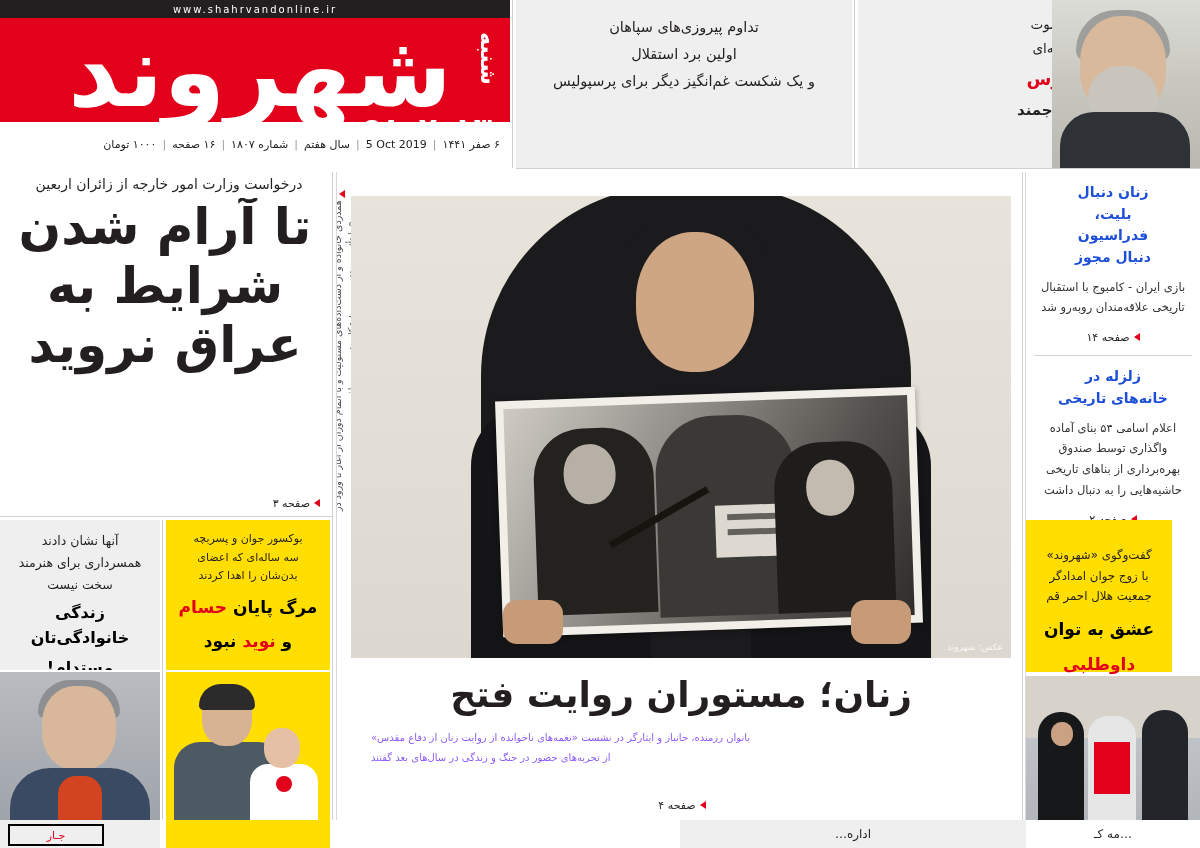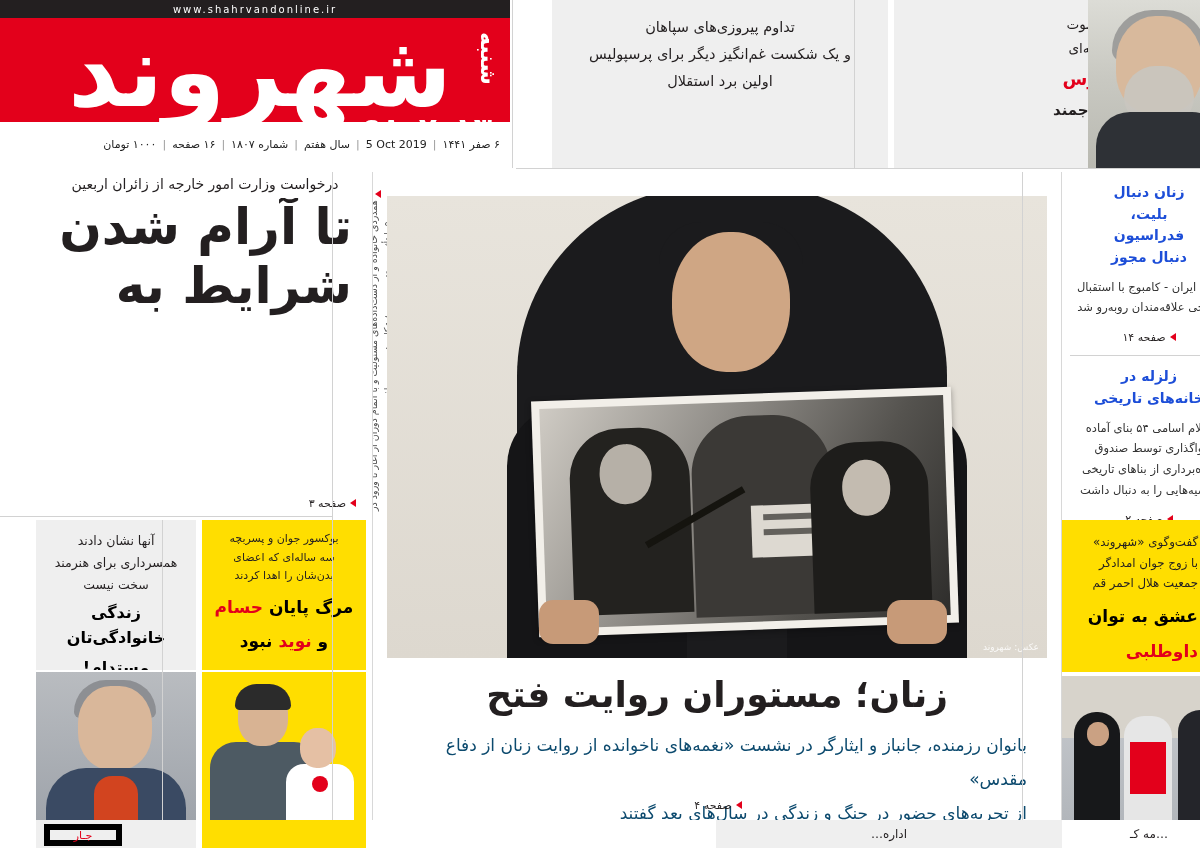--- a/index.html
+++ b/index.html
@@ -55,21 +55,21 @@
   }
   .issue-line {
     display: flex; align-items: center; gap: 6px;
     font-size: 11px; color: #222; line-height: 1.5;
   }
   .issue-line span { white-space: nowrap; }
   .issue-sep { color: #999; }
   .issue-date-en { direction: ltr; }
 
   
-  .blk { position: absolute; overflow: hidden; margin-left: 36px; }
+  .blk { position: absolute; overflow: hidden; }
   .grey { background: #efefef; }
   .yellow { background: #ffde00; }
   .white { background: #ffffff; }
   .red { color: #e3001b; }
 
   .page-ref {
     color: #231f20; font-size: 11px; display: inline-flex;
     align-items: center; gap: 4px; direction: rtl;
   }
   .page-ref .tri {
@@ -137,21 +137,21 @@
     padding: 4px 6px 0 14px;
     font-size: 14px; text-align: center; color: #231f20;
   }
   #lead-head {
     top: 198px; left: 0; width: 330px; height: 300px;
     padding: 0 14px;
     text-align: left;
   }
   #lead-head .l {
     font-size: 50px; font-weight: bold; line-height: 1.18; color: #231f20;
-    text-align: right;
+    text-align: center;
   }
   #lead-ref { top: 492px; left: 0; width: 330px; height: 22px; padding-right: 10px; text-align: right;}
 
   
   #teaser-family {
     top: 520px; left: 0; width: 160px; height: 150px;
     padding: 10px 10px 0 10px; text-align: center;
   }
   #teaser-family .t { font-size: 12.5px; line-height: 1.75; color: #231f20; }
   #teaser-family .big { font-size: 16px; font-weight: bold; line-height: 1.6; margin-top: 4px; }
@@ -304,35 +304,35 @@
     border-top: 4px solid transparent; border-bottom: 4px solid transparent;
     border-right: 6px solid #e3001b;
   }
   #center-head {
     position: absolute; top: 500px; left: 14px; width: 660px;
     text-align: center;
     font-size: 36px; font-weight: bold; color: #231f20; line-height: 1.3;
   }
   #center-deck {
     position: absolute; top: 556px; left: 34px; width: 620px;
-    text-align: right; font-size: 17px; line-height: 2; color: #0c4a6e;
+    text-align: left; font-size: 10px; line-height: 2; color: #8b5cf6;
   }
   #center-ref { position: absolute; top: 622px; left: 0; width: 690px; text-align: center; }
 
   
   #right-col { top: 172px; left: 1026px; width: 174px; height: 648px; background:#ffffff;}
   .rc-item { padding: 10px 10px 0 10px; text-align: center; }
   .rc-title { font-size: 14px; font-weight: bold; line-height: 1.55; color: #1d4ed8; }
   .rc-sub { font-size: 11.5px; line-height: 1.8; color: #333; margin-top: 8px; }
   .rc-ref { margin-top: 8px; }
   .rc-div { height: 1px; background: #d2d2d2; margin: 10px 8px 0 8px; }
 
   #rc-yellow {
     position: absolute; top: 348px; left: 0; width: 146px; height: 152px;
-    background: #ffde00; padding: 12px 10px 0 10px; text-align: right;
+    background: #ffde00; padding: 25px 10px 0 10px; text-align: center;
   }
   #rc-yellow .t { font-size: 11.8px; line-height: 1.75; color: #231f20; }
   #rc-yellow .big { font-size: 17px; font-weight: bold; line-height: 1.5; margin-top: 10px; }
   #rc-yellow .ref { margin-top: 6px; }
 
   #rc-photo {
     position: absolute; top: 504px; left: 0; width: 174px; height: 144px;
     background: linear-gradient(180deg,#c9ccd0 0%, #b2b6bb 100%);
     overflow: hidden;
   }
@@ -346,22 +346,22 @@
   
   #bottom-strip { top: 820px; left: 0; width: 1200px; height: 28px; background:#ffffff;}
   .bs-cell { position: absolute; top: 0; height: 28px; }
   #bs-1 { left: 0; width: 160px; background: #efefef; }
   #bs-2 { left: 166px; width: 164px; background: #ffde00; }
   #bs-3 { left: 336px; width: 340px; background: #ffffff; }
   #bs-4 { left: 680px; width: 346px; background: #efefef; }
   #bs-5 { left: 1026px; width: 174px; background: #ffffff; }
   .bs-label { font-size: 12px; color: #231f20; text-align: center; line-height: 28px; }
   .stamp {
-    position: absolute; left: 8px; top: 4px; width: 78px; height: 22px;
-    border: 6px solid #000000; color: #e3001b; font-size: 11px;
+    position: absolute; left: 8px; top: 4px; width: 96px; height: 22px;
+    border: 2px solid #000000; color: #e3001b; font-size: 11px;
     display: flex; align-items: center; justify-content: center; letter-spacing: 3px;
   }
   .divider-h { position:absolute; background:#d2d2d2; height:1px; }
   .divider-v { position:absolute; background:#d2d2d2; width:1px; }
 </style>
 </head>
 <body>
 
 <div class="page">
 
@@ -385,22 +385,22 @@
         <span class="issue-sep">|</span>
         <span>۱۶ صفحه</span>
         <span class="issue-sep">|</span>
         <span>۱۰۰۰ تومان</span>
       </div>
     </div>
   </div>
 
   <div class="blk grey" id="teaser-sepahan">
     <div class="t">تداوم پیروزی‌های سپاهان</div>
+    <div class="t">اولین برد استقلال</div>
     <div class="t">و یک شکست غم‌انگیز دیگر برای پرسپولیس</div>
-    <div class="t">اولین برد استقلال</div>
     <div class="ref">
       
     </div>
   </div>
 
   <div class="blk grey" id="teaser-fardous">
     <div class="portrait-old">
       <div class="hair"></div>
       <div class="head"></div>
       <div class="beard"></div>
@@ -424,20 +424,21 @@
   <div class="divider-h" style="top:168px; left:516px; width:684px;"></div>
   <div class="divider-v" style="top:0px; left:512px; height:168px;"></div>
   <div class="divider-v" style="top:0px; left:854px; height:168px;"></div>
 
   <div class="blk white" id="lead-kicker">
     <span>درخواست وزارت امور خارجه از زائران اربعین</span>
   </div>
   <div class="blk white" id="lead-head">
     <div class="l">تا آرام شدن</div>
     <div class="l">شرایط به</div>
+    <div class="l">عراق نروید</div>
   </div>
   <div class="blk white" id="lead-ref">
     <span class="page-ref">
         <span class="tri"></span>
         <span>صفحه ۳</span>
       </span>
   </div>
 
   <div class="blk grey" id="teaser-family">
     <div class="t">آنها نشان دادند</div>

